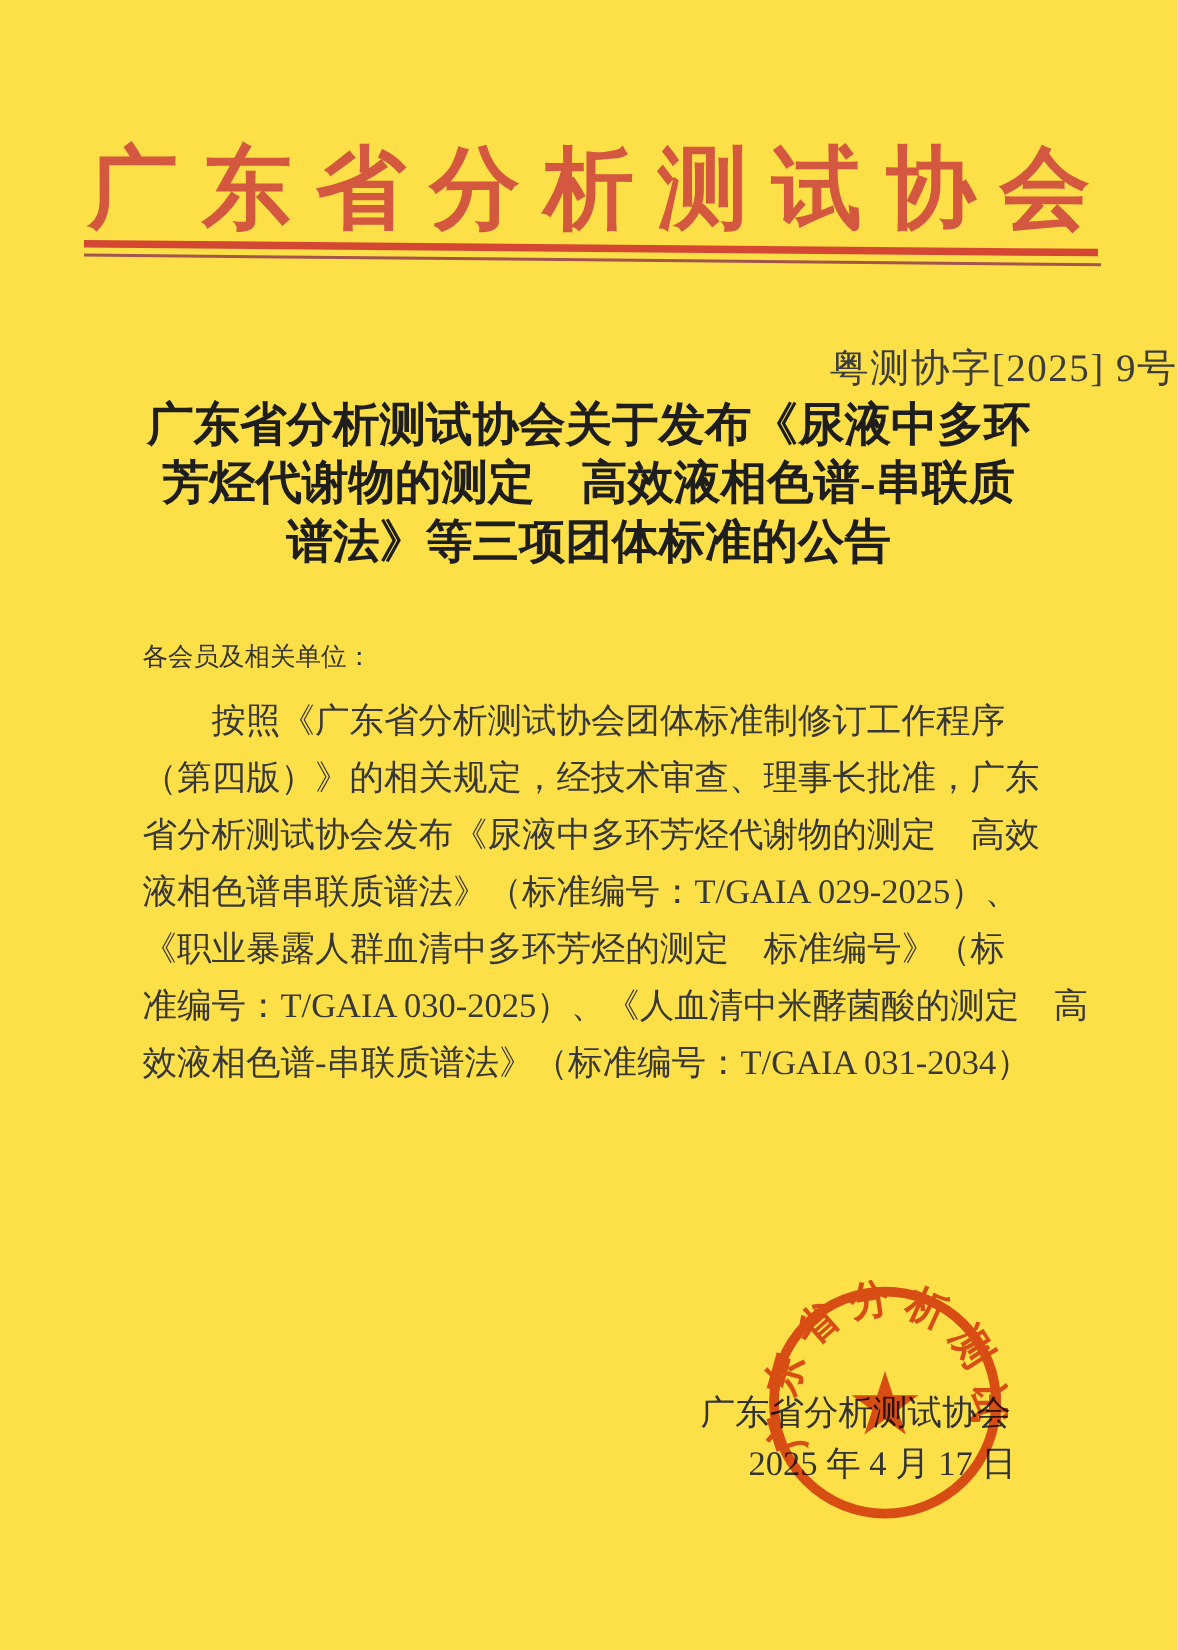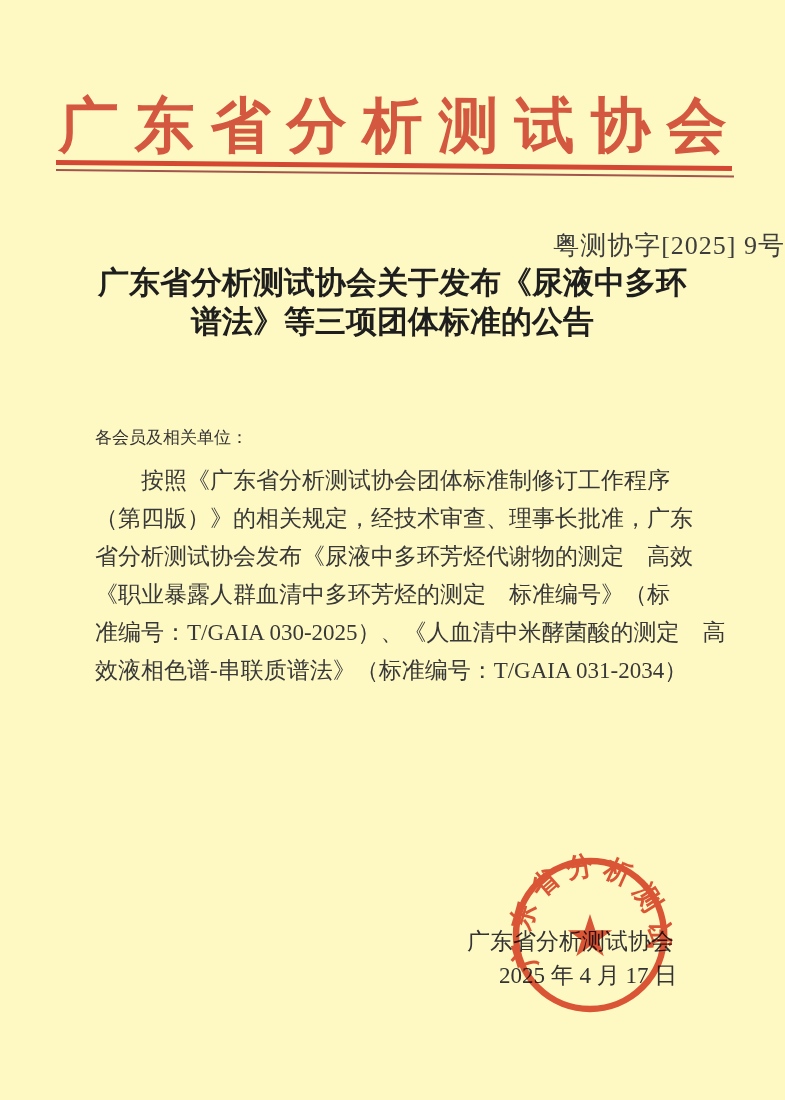--- a/index.html
+++ b/index.html
@@ -1,20 +1,20 @@
 <!DOCTYPE html>
 <html lang="zh"><head>
 <meta charset="utf-8">
 <style>
   html,body{margin:0;padding:0;background:#e8e8e8;}
   .page{
     position:relative;
     width:785px;height:1100px;
     margin:0 auto;
-    background:#fef9c3;
+    background:#fde047;
     overflow:hidden;
     font-family:"Liberation Serif","DejaVu Serif",serif;
   }
   
   .letterhead{
     position:absolute;left:0;top:86px;width:100%;
     text-align:center;
     font-size:60px;font-weight:bold;
     letter-spacing:16px;
     padding-left:16px; 
@@ -88,29 +88,31 @@
 <div class="page">
 
   <div class="letterhead">广东省分析测试协会</div>
   <div class="rule-thick"></div>
   <div class="rule-thin"></div>
 
   <div class="doc-number">粤测协字[2025] 9号</div>
 
   <div class="title">
     <div>广东省分析测试协会关于发布《尿液中多环</div>
+    <div>芳烃代谢物的测定　高效液相色谱-串联质</div>
     <div>谱法》等三项团体标准的公告</div>
   </div>
 
   <div class="salutation">各会员及相关单位：</div>
 
   <div class="body-block">
     <div class="body-line indent">按照《广东省分析测试协会团体标准制修订工作程序</div>
     <div class="body-line">（第四版）》的相关规定，经技术审查、理事长批准，广东</div>
     <div class="body-line">省分析测试协会发布《尿液中多环芳烃代谢物的测定　高效</div>
+    <div class="body-line">液相色谱串联质谱法》（标准编号：T/GAIA 029-2025）、</div>
     <div class="body-line">《职业暴露人群血清中多环芳烃的测定　标准编号》（标</div>
     <div class="body-line">准编号：T/GAIA 030-2025）、《人血清中米酵菌酸的测定　高</div>
     <div class="body-line">效液相色谱-串联质谱法》（标准编号：T/GAIA 031-2034）</div>
   </div>
 
   <div class="signature">广东省分析测试协会</div>
   <div class="date">2025 年 4 月 17 日</div>
 
   <div class="seal">
     <svg viewBox="0 0 164 164" xmlns="http://www.w3.org/2000/svg">

